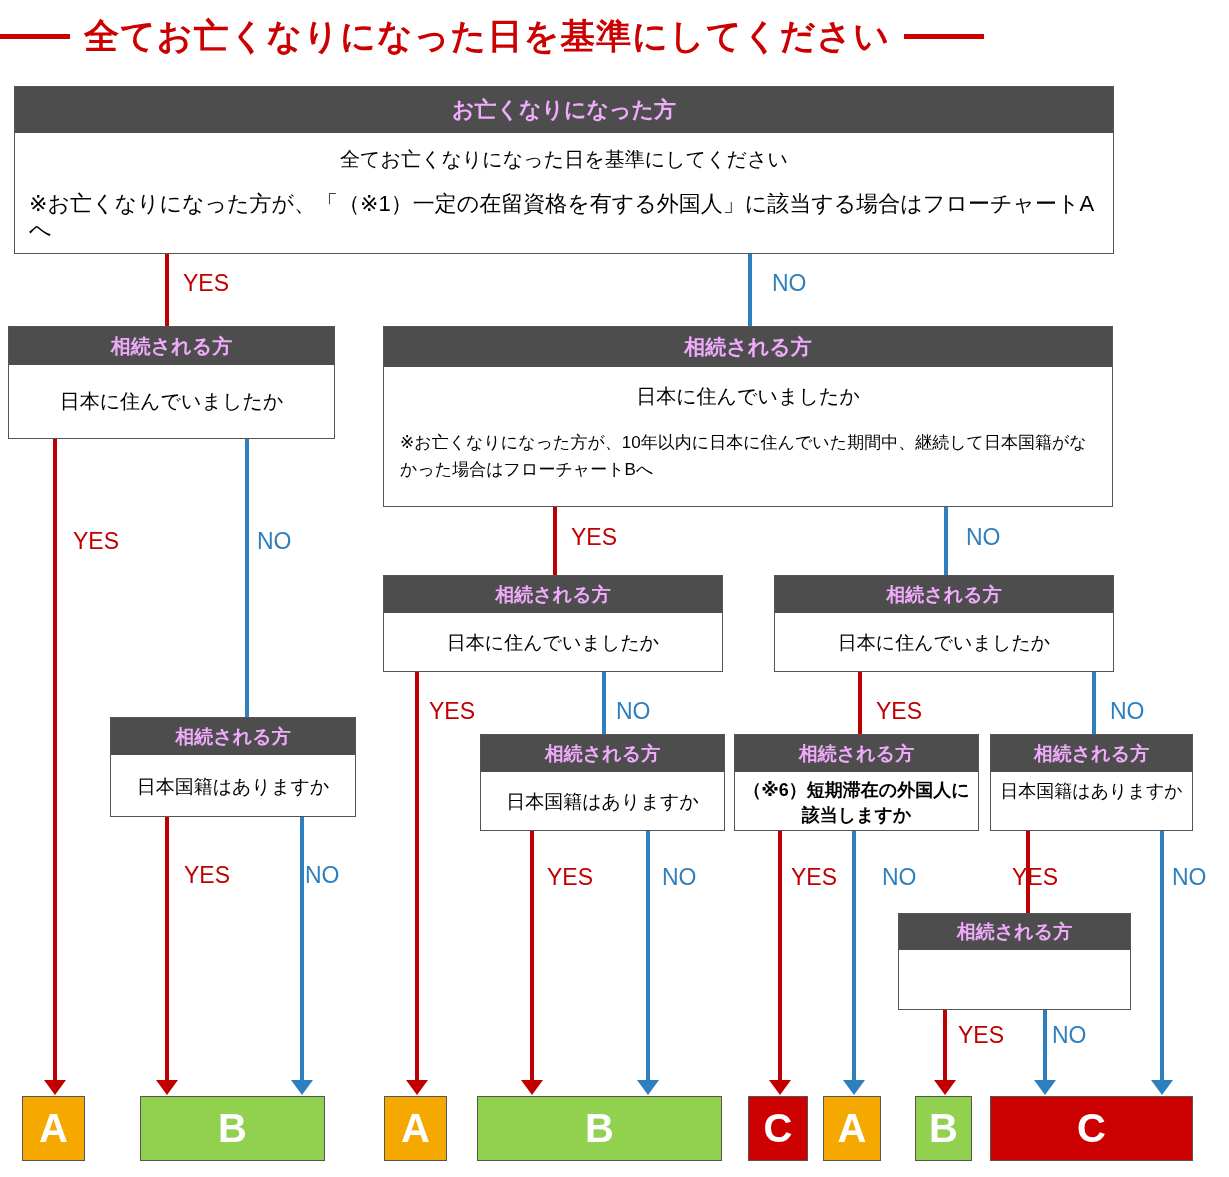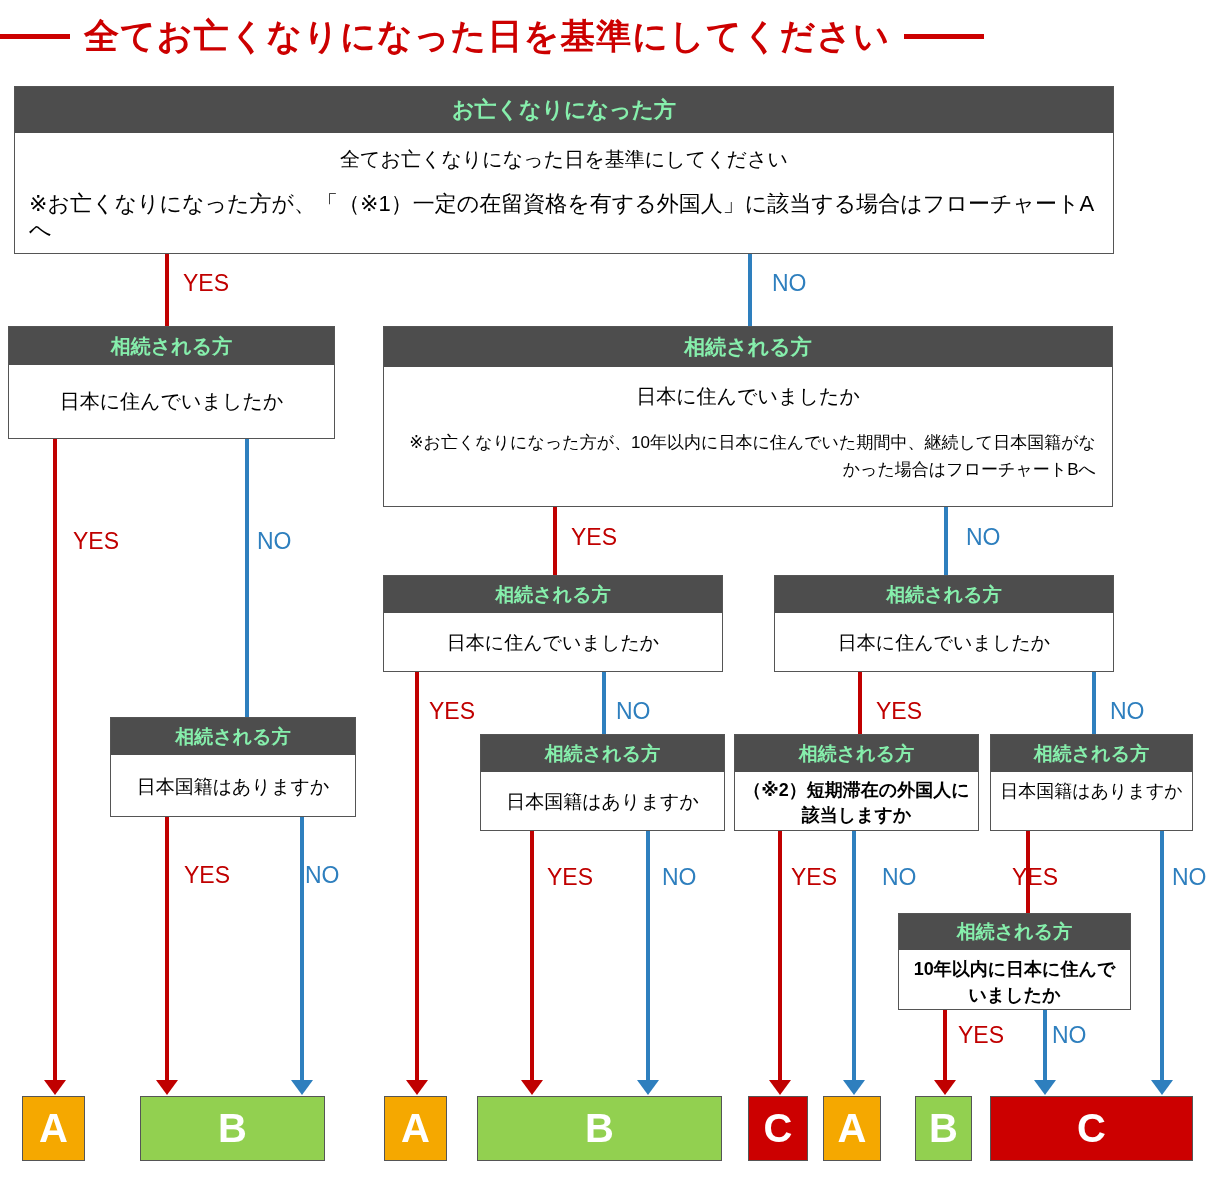--- a/index.html
+++ b/index.html
@@ -6,21 +6,21 @@
   body{font-family:"Liberation Sans","DejaVu Sans",sans-serif;}
   #root{position:relative;width:1229px;height:1177px;overflow:hidden;background:#fff;}
 
   
   .title-wrap{position:absolute;left:0;top:8px;width:974px;height:56px;display:flex;align-items:center;justify-content:center;}
   .title-rule{height:5px;background:#cc0000;flex:0 0 auto;}
   .title-text{color:#cc0000;font-size:35px;font-weight:bold;letter-spacing:1px;white-space:nowrap;padding:0 14px;}
 
   
   .node{position:absolute;box-sizing:border-box;border:1px solid #555;background:#ffffff;}
-  .node .hd{background:#4d4d4d;color:#86efac;font-weight:bold;text-align:center;box-sizing:border-box;}
+  .node .hd{background:#4d4d4d;color:#f0abfc;font-weight:bold;text-align:center;box-sizing:border-box;}
   .node .bd{color:#000;text-align:center;box-sizing:border-box;}
   .note{color:#000;text-align:left;box-sizing:border-box;}
 
   
   .ln{position:absolute;}
   .ln.v{width:4px;}
   .red{background:#c00000;}
   .blue{background:#2e7fbe;}
   .arrow{position:absolute;width:0;height:0;border-left:11px solid transparent;border-right:11px solid transparent;}
   .arrow.red{border-top:15px solid #c00000;background:transparent;}
@@ -80,21 +80,21 @@
   <div class="arrow red" style="left:156px;top:1080px;"></div>
   <div class="lbl yes" style="left:184px;top:862px;">YES</div>
 
   <div class="ln v blue" style="left:300px;top:817px;height:272px;"></div>
   <div class="arrow blue" style="left:291px;top:1080px;"></div>
   <div class="lbl no" style="left:305px;top:862px;">NO</div>
 
   <div class="node" style="left:383px;top:326px;width:730px;height:181px;">
     <div class="hd" style="height:40px;line-height:40px;font-size:21px;">相続される方</div>
     <div class="bd" style="height:58px;line-height:58px;font-size:20px;">日本に住んでいましたか</div>
-    <div class="note" style="padding:4px 16px;font-size:17px;line-height:27px;text-align:right;">※お亡くなりになった方が、10年以内に日本に住んでいた期間中、継続して日本国籍がなかった場合はフローチャートBへ</div>
+    <div class="note" style="padding:4px 16px;font-size:17px;line-height:27px;text-align:left;">※お亡くなりになった方が、10年以内に日本に住んでいた期間中、継続して日本国籍がなかった場合はフローチャートBへ</div>
   </div>
 
   <div class="ln v red" style="left:553px;top:507px;height:68px;"></div>
   <div class="lbl yes" style="left:571px;top:524px;">YES</div>
 
   <div class="ln v blue" style="left:944px;top:507px;height:68px;"></div>
   <div class="lbl no" style="left:966px;top:524px;">NO</div>
 
   <div class="node" style="left:383px;top:575px;width:340px;height:97px;">
     <div class="hd" style="height:37px;line-height:37px;font-size:19px;">相続される方</div>
@@ -127,21 +127,21 @@
   </div>
 
   <div class="ln v red" style="left:858px;top:672px;height:62px;"></div>
   <div class="lbl yes" style="left:876px;top:698px;">YES</div>
 
   <div class="ln v blue" style="left:1092px;top:672px;height:62px;"></div>
   <div class="lbl no" style="left:1110px;top:698px;">NO</div>
 
   <div class="node" style="left:734px;top:734px;width:245px;height:97px;">
     <div class="hd" style="height:37px;line-height:37px;font-size:19px;">相続される方</div>
-    <div class="bd" style="height:60px;padding:6px 6px;font-size:18px;line-height:25px;font-weight:bold;">（※2）短期滞在の外国人に該当しますか</div>
+    <div class="bd" style="height:60px;padding:6px 6px;font-size:18px;line-height:25px;font-weight:bold;">（※6）短期滞在の外国人に該当しますか</div>
   </div>
 
   <div class="ln v red" style="left:778px;top:831px;height:258px;"></div>
   <div class="arrow red" style="left:769px;top:1080px;"></div>
   <div class="lbl yes" style="left:791px;top:864px;">YES</div>
 
   <div class="ln v blue" style="left:852px;top:831px;height:258px;"></div>
   <div class="arrow blue" style="left:843px;top:1080px;"></div>
   <div class="lbl no" style="left:882px;top:864px;">NO</div>
 
@@ -152,21 +152,20 @@
 
   <div class="ln v red" style="left:1026px;top:831px;height:82px;"></div>
   <div class="lbl yes" style="left:1012px;top:864px;">YES</div>
 
   <div class="ln v blue" style="left:1160px;top:831px;height:258px;"></div>
   <div class="arrow blue" style="left:1151px;top:1080px;"></div>
   <div class="lbl no" style="left:1172px;top:864px;">NO</div>
 
   <div class="node" style="left:898px;top:913px;width:233px;height:97px;">
     <div class="hd" style="height:36px;line-height:36px;font-size:19px;">相続される方</div>
-    <div class="bd" style="height:61px;padding:6px 8px;font-size:18px;line-height:26px;font-weight:bold;">10年以内に日本に住んでいましたか</div>
   </div>
 
   <div class="ln v red" style="left:943px;top:1010px;height:79px;"></div>
   <div class="arrow red" style="left:934px;top:1080px;"></div>
   <div class="lbl yes" style="left:958px;top:1022px;">YES</div>
 
   <div class="ln v blue" style="left:1043px;top:1010px;height:79px;"></div>
   <div class="arrow blue" style="left:1034px;top:1080px;"></div>
   <div class="lbl no" style="left:1052px;top:1022px;">NO</div>
 

